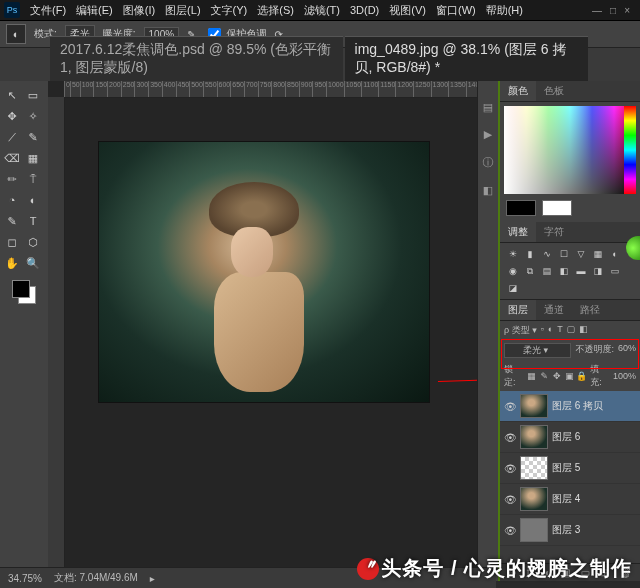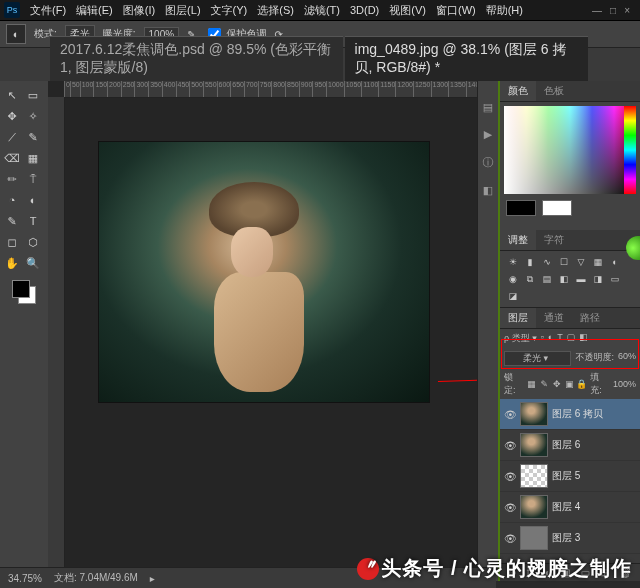--- a/index.html
+++ b/index.html
@@ -195,21 +195,21 @@
     </div>
     <div style="position:relative;height:96px">
       <div class="color-picker"></div>
       <div class="hue-strip"></div>
     </div>
     <div class="color-row">
       <div class="csw" style="background:#000"></div>
       <div class="csw" style="background:#fff"></div>
     </div>
 
-    <div class="panel-tabs" style="margin-top:12px">
+    <div class="panel-tabs" style="margin-top:4px">
       <div class="ptab active">调整</div>
       <div class="ptab">字符</div>
     </div>
     <div class="adj-icons">
       <span class="adj-ic">☀</span>
       <span class="adj-ic">▮</span>
       <span class="adj-ic">∿</span>
       <span class="adj-ic">☐</span>
       <span class="adj-ic">▽</span>
       <span class="adj-ic">▦</span>

